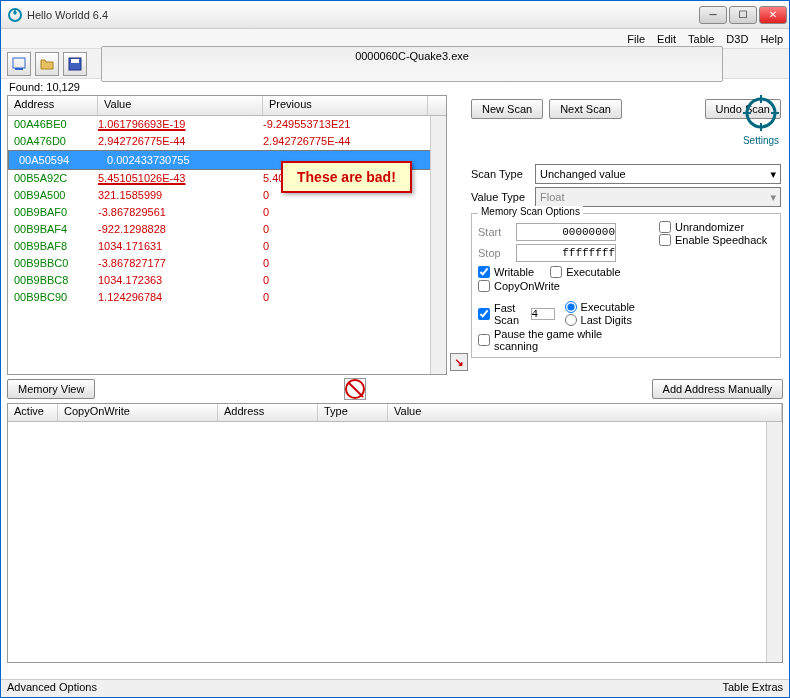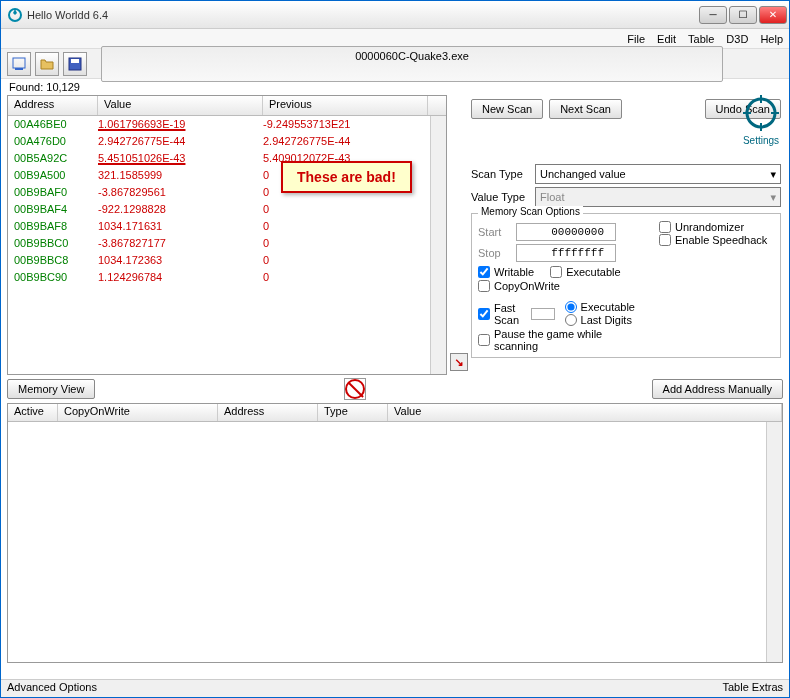--- a/index.html
+++ b/index.html
@@ -41,21 +41,21 @@
 .logotxt { font-size: 10px; color: #006880; }
 .formrow { display: flex; align-items: center; gap: 4px; margin: 3px 0; }
 .formrow label { width: 60px; }
 .sel { border: 1px solid #7a7a7a; height: 20px; background: #fff; padding: 1px 4px; flex: 1; display: flex; align-items: center; justify-content: space-between; }
 .sel.dis { background: #f0f0f0; color: #888; }
 .grp { border: 1px solid #bbb; margin: 6px 0 0 0; padding: 6px 6px 4px 6px; position: relative; }
 .grp .gtitle { position: absolute; top: -8px; left: 6px; background: #fff; padding: 0 3px; font-size: 10px; }
 .mso { display: flex; gap: 24px; }
 .msol { flex: 1; }
 .msor { width: 115px; }
-.txt { border: 1px solid #aaa; height: 18px; padding: 0 11px; font-family: "Courier New", monospace; width: 100px; text-align: right; }
+.txt { border: 1px solid #aaa; height: 18px; padding: 0 0; font-family: "Courier New", monospace; width: 100px; text-align: right; }
 .chk { display: flex; align-items: center; gap: 4px; margin: 1px 0; font-size: 10px; }
 .chk input { width: 12px; height: 12px; }
 .actionrow { display: flex; align-items: center; padding: 2px 6px; gap: 6px; height: 28px; }
 .redcircle { width: 20px; height: 20px; border: 2px solid #cc0000; border-radius: 50%; position: relative; }
 .redcircle:after { content: ""; position: absolute; width: 20px; height: 2px; background: #cc0000; top: 8px; left: -1px; transform: rotate(45deg); }
 .addrlist { border: 1px solid #999; margin: 0 6px; height: 260px; background: #fff; display: flex; flex-direction: column; position: relative; }
 .alhdr { display: flex; background: linear-gradient(#fff,#e8e8e8); height: 18px; border-bottom: 1px solid #bbb; }
 .alhdr div { padding: 1px 6px; border-right: 1px solid #ccc; font-size: 11px; }
 .footer { position: absolute; bottom: 0; left: 0; right: 0; height: 18px; background: #f0f0f0; border-top: 1px solid #ccc; display: flex; justify-content: space-between; padding: 1px 6px; font-size: 11px; }
 .callout { position: absolute; left: 280px; top: 160px; border: 2px solid #cc0000; background: #ffffcc; padding: 6px 14px; color: #cc0000; font-weight: bold; font-size: 14px; box-shadow: 2px 2px 4px rgba(0,0,0,.3); }
@@ -124,20 +124,25 @@
         <div class="trow">
           <div class="c1">00A46BE0</div>
           <div class="c2 underlined">1.061796693E-19</div>
           <div class="c3">-9.249553713E21</div>
         </div>
         <div class="trow">
           <div class="c1">00A476D0</div>
           <div class="c2">2.942726775E-44</div>
           <div class="c3">2.942726775E-44</div>
         </div>
+        <div class="trow sel">
+          <div class="c1">00A50594</div>
+          <div class="c2">0.002433730755</div>
+          <div class="c3"></div>
+        </div>
         <div class="trow">
           <div class="c1">00B5A92C</div>
           <div class="c2 underlined">5.451051026E-43</div>
           <div class="c3">5.409012072E-43</div>
         </div>
         <div class="trow">
           <div class="c1">00B9A500</div>
           <div class="c2">321.1585999</div>
           <div class="c3">0</div>
         </div>

